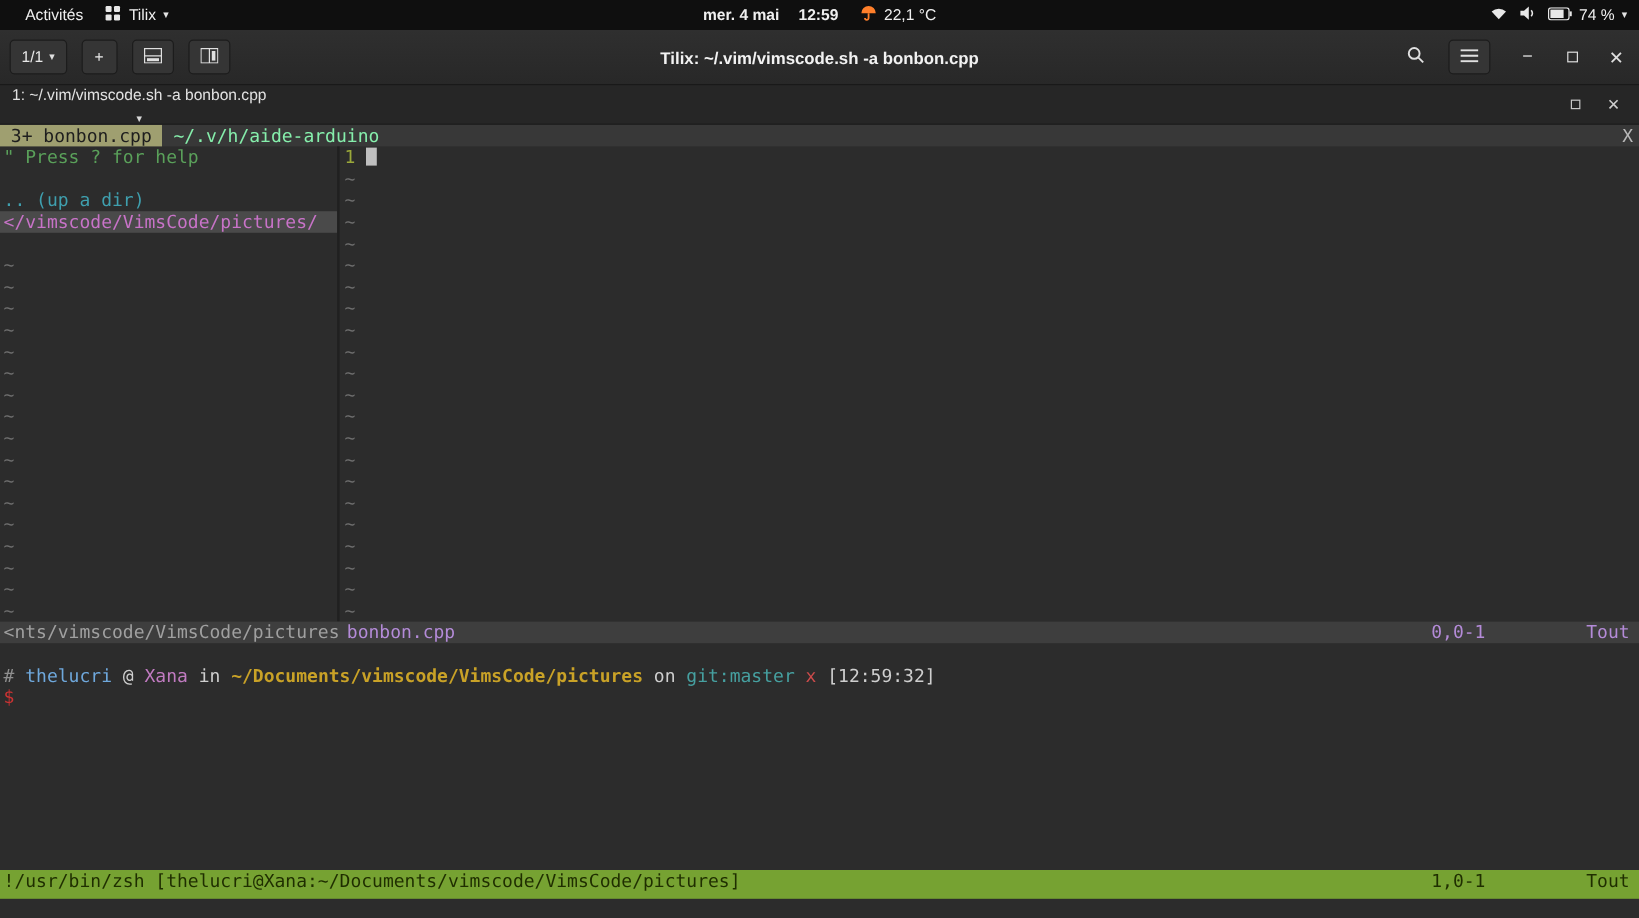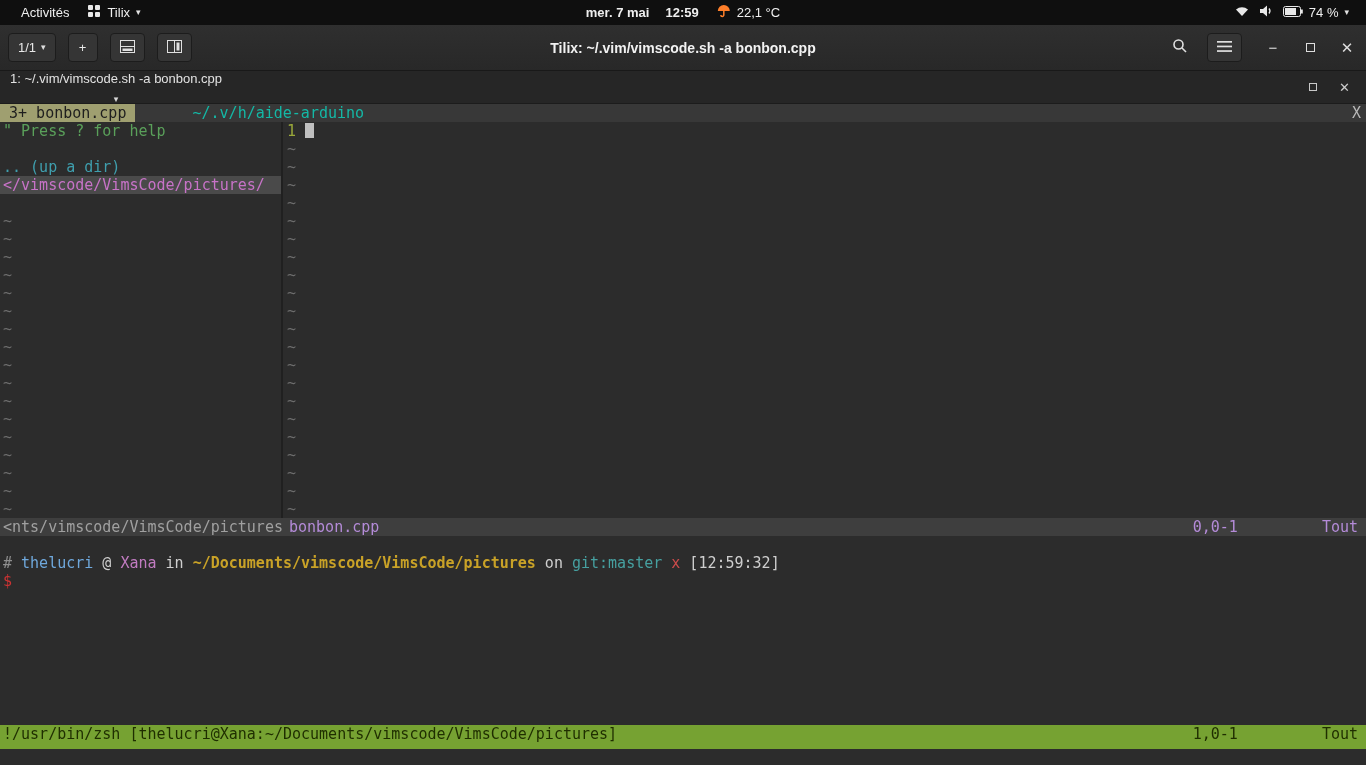--- a/index.html
+++ b/index.html
@@ -7,21 +7,21 @@
   body { font-family:"Liberation Sans", sans-serif; }
   .screen { width:1366px; height:765px; display:flex; flex-direction:column; background:var(--term_bg,#2c2c2c); }
 
   
   .gnome-bar { height:25px; flex:0 0 auto; background:var(--topbar_bg,#0f0f0f); color:#efefef;
     display:flex; align-items:center; justify-content:space-between; font-size:13px; position:relative; }
   .gb-left { display:flex; align-items:center; height:100%; padding-left:12px; }
   .gb-item { background:none; border:none; color:#efefef; font-size:13px; font-family:inherit;
     display:flex; align-items:center; gap:6px; padding:0 9px; height:25px; cursor:default; }
   .gb-center { position:absolute; left:50%; top:0; transform:translateX(-50%); height:100%; display:flex; align-items:center; }
-  .gb-right { display:flex; align-items:center; height:100%; padding-right:8px; }
+  .gb-right { display:flex; align-items:center; height:100%; padding-right:1px; }
   .clock-time { margin-left:10px; }
   .gb-bold { font-weight:700; }
   .caret { font-size:9px; opacity:.95; line-height:1; }
   .sys-icons { display:flex; align-items:center; gap:9px; }
 
   
   .header-bar { height:46px; flex:0 0 auto; background:linear-gradient(var(--header_bg,#2f2f2f),#282828);
     border-bottom:1px solid #191919; display:flex; align-items:center; position:relative; padding:0 8px; }
   .hb-left { display:flex; align-items:center; gap:12px; }
   .hb-btn { height:29px; min-width:30px; background:#353535; border:1px solid #1c1c1c; border-radius:4px;
@@ -46,21 +46,21 @@
 
   
   .terminal { flex:1 1 auto; background:var(--term_bg,#2c2c2c); color:#d0d0d0;
     font-family:"DejaVu Sans Mono","Liberation Mono",monospace; font-size:15px;
     display:flex; flex-direction:column; overflow:hidden;justify-content:flex-end; }
   .trow { height:18px; line-height:18px; white-space:pre; padding-left:3px; overflow:hidden; }
 
   .vim-tabline { height:18px; line-height:18px; flex:0 0 auto; background:var(--tabline_fill_bg,#383838);
     display:flex; white-space:pre; }
   .vt-sel { background:var(--tabline_sel_bg,#9f9f70); color:var(--tabline_sel_fg,#1e1e1e); }
-  .vt-other { color:#14b8a6;margin-left:48px; }
+  .vt-other { color:#86efac; }
   .vt-fill { flex:1; }
   .vt-close { color:#b8b8b8; padding-right:5px; }
 
   .vim-main { height:396px; flex:0 0 auto; display:flex; }
   .pane { overflow:hidden; }
   .nerdtree { width:283px; flex:0 0 auto; border-right:2px solid #202020; }
   .bufpane { flex:1; }
   .bufpane .trow { padding-left:4px; }
   .help  { color:var(--vim_green,#5aa05a); }
   .updir { color:var(--vim_cyan,#3f9fae); }
@@ -103,21 +103,21 @@
               <rect x="1" y="8" width="5" height="5" rx="1" fill="#e8e8e8"></rect>
               <rect x="8" y="8" width="5" height="5" rx="1" fill="#e8e8e8"></rect>
             </svg>
         </span>
         <span>Tilix</span>
         <span class="caret">▾</span>
       </button>
     </div>
     <div class="gb-center">
       <button class="gb-item gb-bold">
-        <span>mer. 7 mai</span>
+        <span>mer. 4 mai</span>
           <span class="clock-time">12:59</span>
       </button>
       <button class="gb-item">
         <span>
           <svg width="14" height="14" viewBox="0 0 14 14">
               <path d="M1 7 A6 6 0 0 1 13 7 Z" fill="var(--weather_orange,#ff7f2a)"></path>
               <path d="M7 7 v4 a1.5 1.5 0 0 1 -3 0" stroke="var(--weather_orange,#ff7f2a)" stroke-width="1.5" fill="none"></path>
             </svg>
         </span>
         <span>22,1 °C</span>

